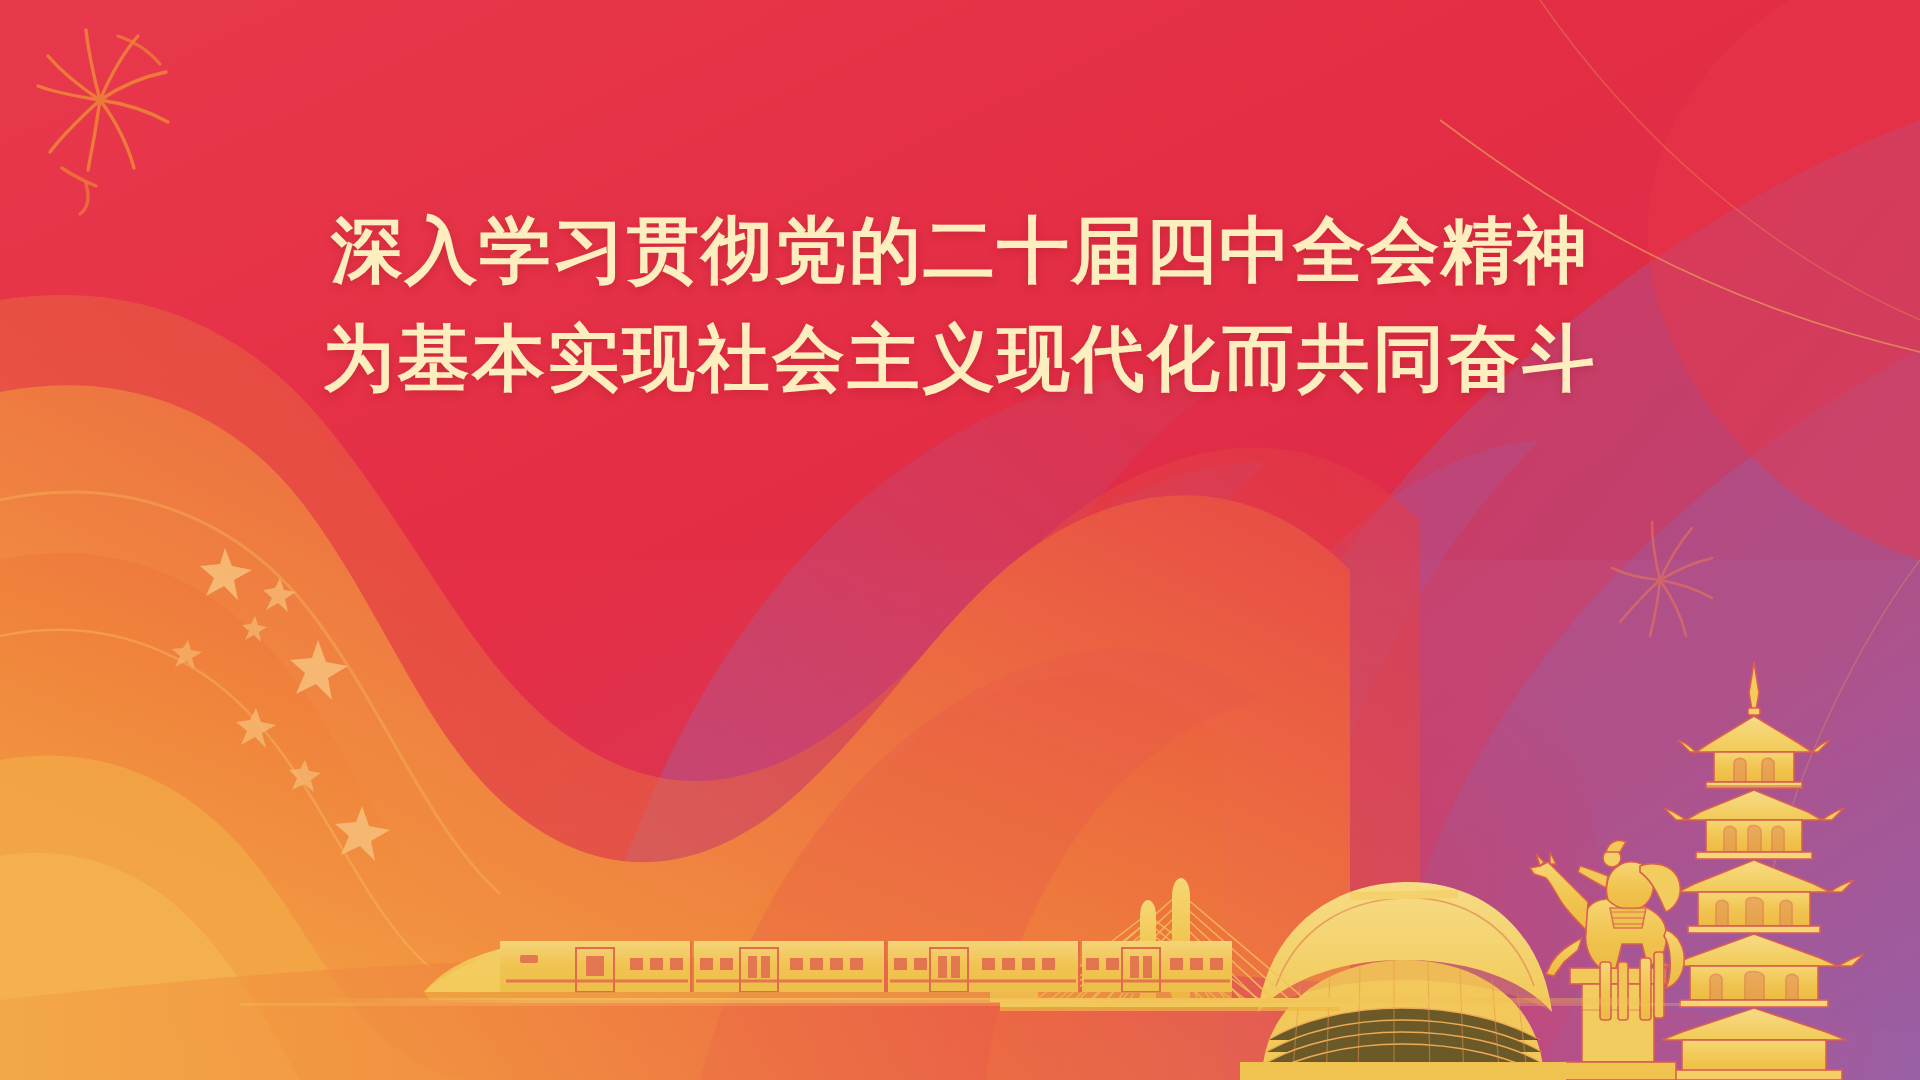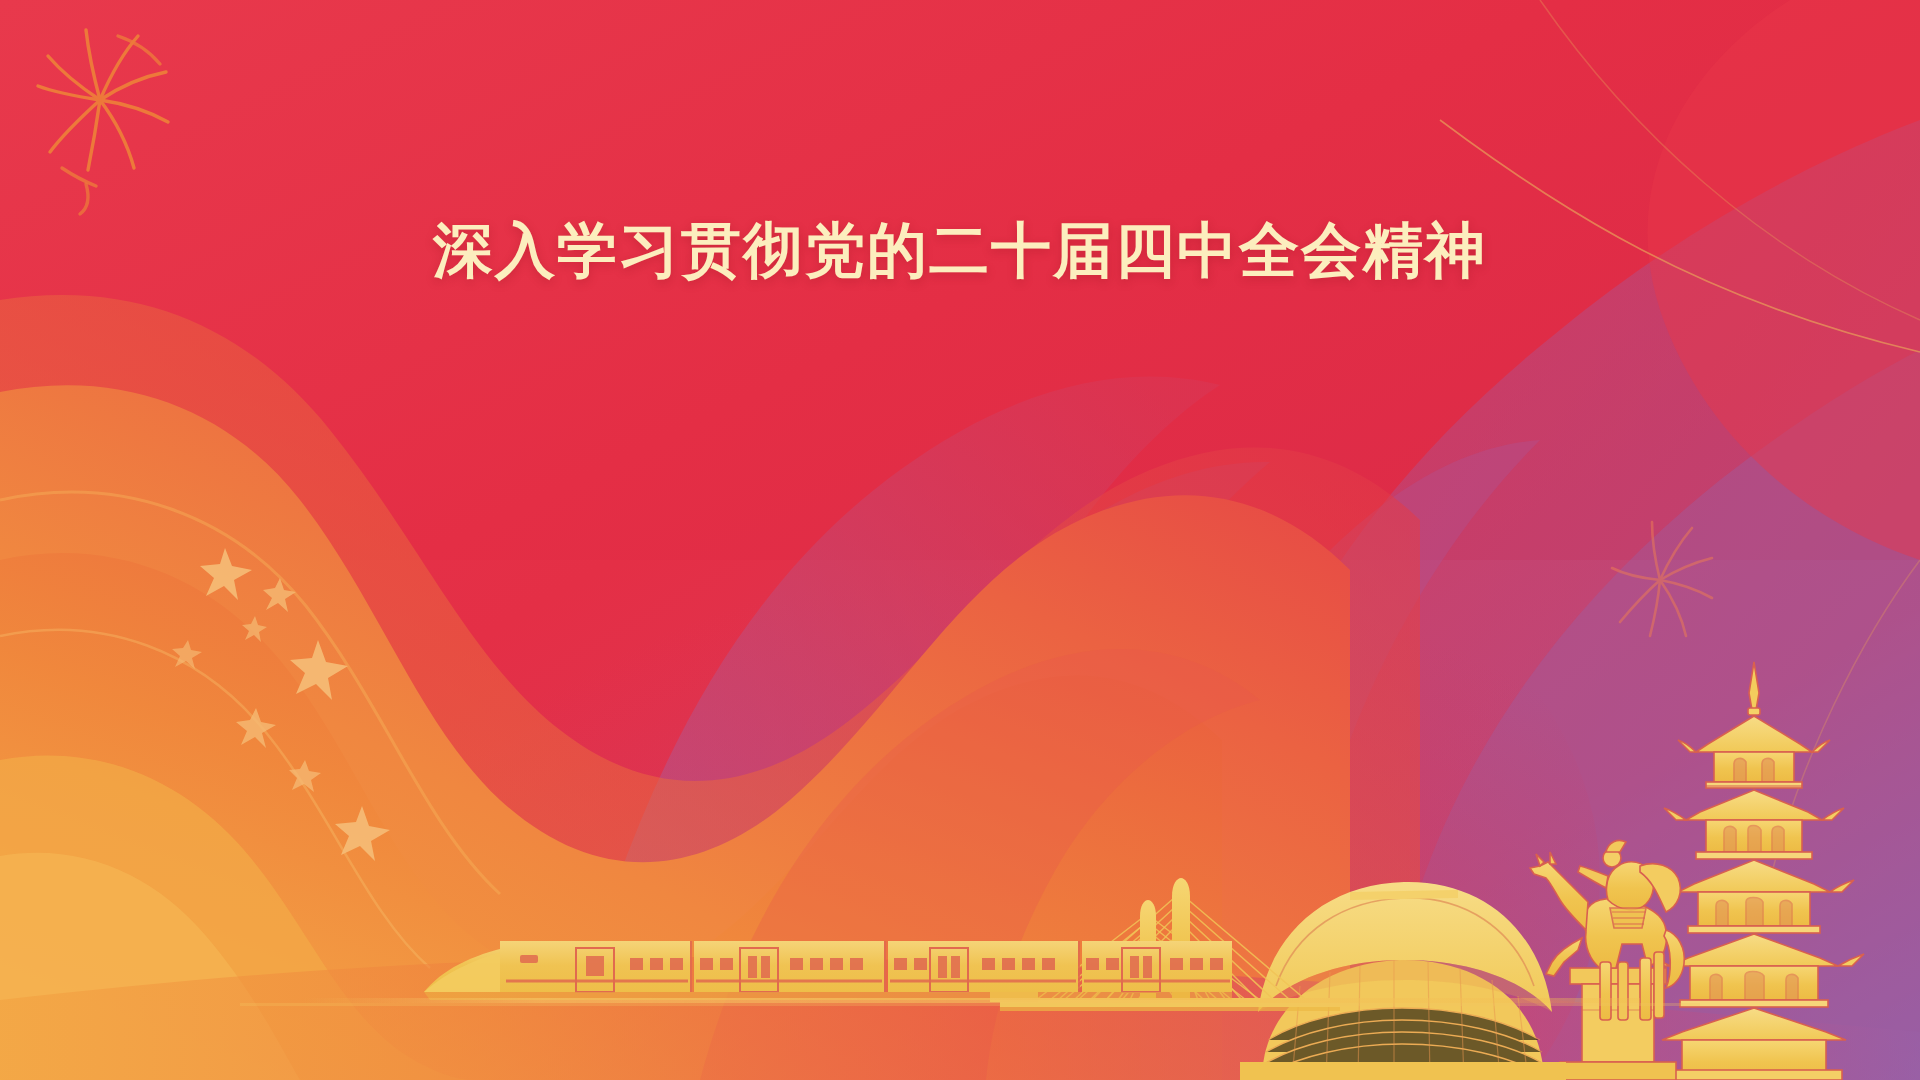--- a/index.html
+++ b/index.html
@@ -27,21 +27,21 @@
     left: 0;
     top: 196px;
     width: 1920px;
     text-align: center;
     z-index: 40;
     pointer-events: none;
   }
   .title-line {
     font-family: "DejaVu Sans", "Liberation Sans", sans-serif;
     font-weight: 700;
-    font-size: 60px;
+    font-size: 72px;
     line-height: 108px;
     letter-spacing: 2px;
     color: #FCEEBE;
     text-shadow: 0 3px 10px rgba(150, 20, 30, 0.30);
     white-space: nowrap;
   }
   .title-line.second { letter-spacing: 3px; }
 </style>
 </head>
 <body>
@@ -204,20 +204,21 @@
       <path d="M318,640 L326,662 L348,666 L328,678 L332,700 L316,684 L296,694 L305,673 L290,660 L312,658 Z"></path>
       <path d="M256,708 L261,722 L276,725 L262,733 L266,748 L255,737 L241,745 L247,731 L236,722 L250,720 Z" opacity="0.85"></path>
       <path d="M305,760 L309,771 L321,773 L311,780 L314,792 L304,784 L292,790 L297,778 L289,770 L300,769 Z" opacity="0.8"></path>
       <path d="M362,806 L369,826 L390,830 L371,841 L375,861 L360,846 L341,855 L349,836 L335,824 L356,822 Z"></path>
       <path d="M188,640 L191,650 L202,652 L192,658 L195,669 L186,661 L175,667 L180,656 L172,649 L183,648 Z" opacity="0.7"></path>
     </g>
   </svg>
 
   <div id="title-block">
     <div class="title-line first">深入学习贯彻党的二十届四中全会精神</div>
+    <div class="title-line second">为基本实现社会主义现代化而共同奋斗</div>
   </div>
 
   <svg id="skyline-svg" viewBox="0 0 1920 1080" preserveAspectRatio="none">
     <defs>
       <linearGradient id="gGold" x1="0" y1="0" x2="0" y2="1">
         <stop offset="0%" stop-color="#F6D673"></stop>
         <stop offset="55%" stop-color="#F0C44F"></stop>
         <stop offset="100%" stop-color="#EDBB44"></stop>
       </linearGradient>
       <linearGradient id="gGoldSoft" x1="0" y1="0" x2="0" y2="1">

